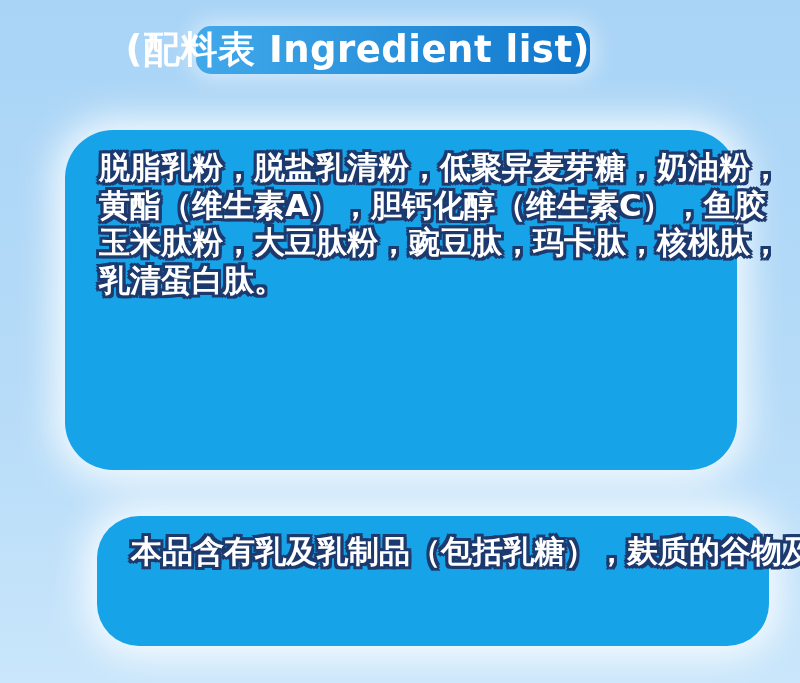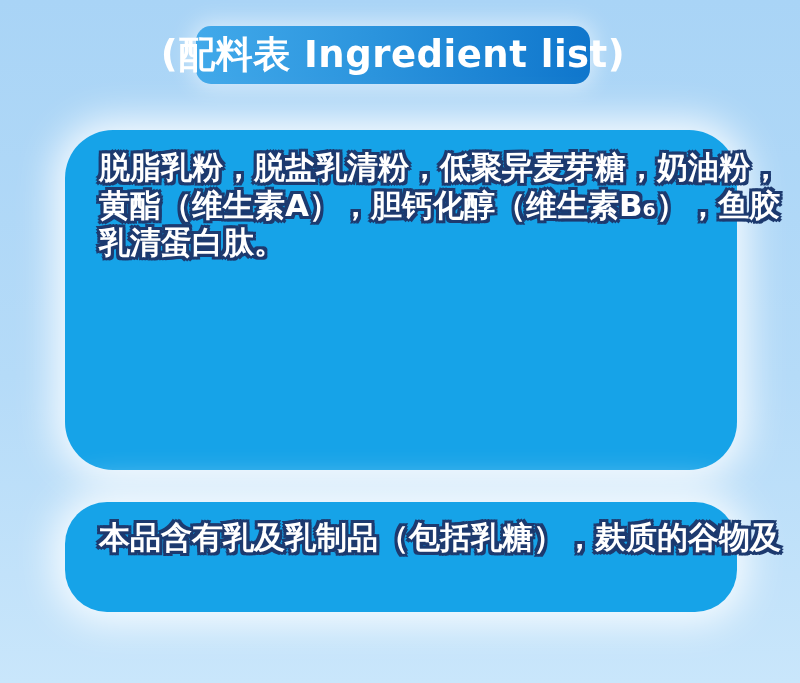--- a/index.html
+++ b/index.html
@@ -12,27 +12,27 @@
     position: relative;
     overflow: hidden;
     font-family: "DejaVu Sans", "Liberation Sans", sans-serif;
     background: linear-gradient(180deg, #a9d4f6 0%, #b5dbf8 55%, #c9e6fb 100%);
   }
   .badge {
     position: absolute;
     left: 196px;
     top: 26px;
     width: 394px;
-    height: 58px;
+    height: 48px;
     border-radius: 15px;
     background: linear-gradient(90deg, #41a9ea 0%, #2b94dd 45%, #0f76cc 100%);
     box-shadow: 0 0 22px 4px rgba(255,255,255,0.55);
     display: flex;
     align-items: center;
-    justify-content: center;
+    justify-content: flex-end;
   }
   .badge-text {
     color: #ffffff;
     font-size: 37px;
     font-weight: bold;
     letter-spacing: 0.5px;
     white-space: nowrap;
   }
   .panel {
     position: absolute;
@@ -42,24 +42,25 @@
     box-shadow: 0 0 38px 10px rgba(255,255,255,0.9);
     box-sizing: border-box;
   }
   .panel-ingredients {
     top: 130px;
     height: 340px;
     border-radius: 48px;
     padding: 19px 28px 0 34px;
   }
   .panel-allergen {
-    top: 502px;
-    height: 110px;
+    top: 516px;
+    height: 130px;
     border-radius: 42px;
     padding: 17px 28px 0 34px;
+    margin-left: 32px;
   }
   .text-line {
     color: #ffffff;
     font-size: 31px;
     font-weight: bold;
     line-height: 37.7px;
     white-space: nowrap;
     --oc: #1d3a6f;
     text-shadow:
       -3px -3px 0 var(--oc),  0 -3px 0 var(--oc),  3px -3px 0 var(--oc),
@@ -71,19 +72,20 @@
 </style>
 </head>
 <body>
 
 <div class="badge">
   <span class="badge-text">(配料表 Ingredient list)</span>
 </div>
 
 <section class="panel panel-ingredients">
   <div class="text-line">脱脂乳粉，脱盐乳清粉，低聚异麦芽糖，奶油粉，</div>
-  <div class="text-line">黄酯（维生素A），胆钙化醇（维生素B₆），鱼胶</div>
+  <div class="text-line">黄酯（维生素A），胆钙化醇（维生素C），鱼胶</div>
+  <div class="text-line">玉米肽粉，大豆肽粉，豌豆肽，玛卡肽，核桃肽，</div>
   <div class="text-line">乳清蛋白肽。</div>
 </section>
 
 <section class="panel panel-allergen">
   <div class="text-line">本品含有乳及乳制品（包括乳糖），麸质的谷物及</div>
 </section>
 
 </body></html>

